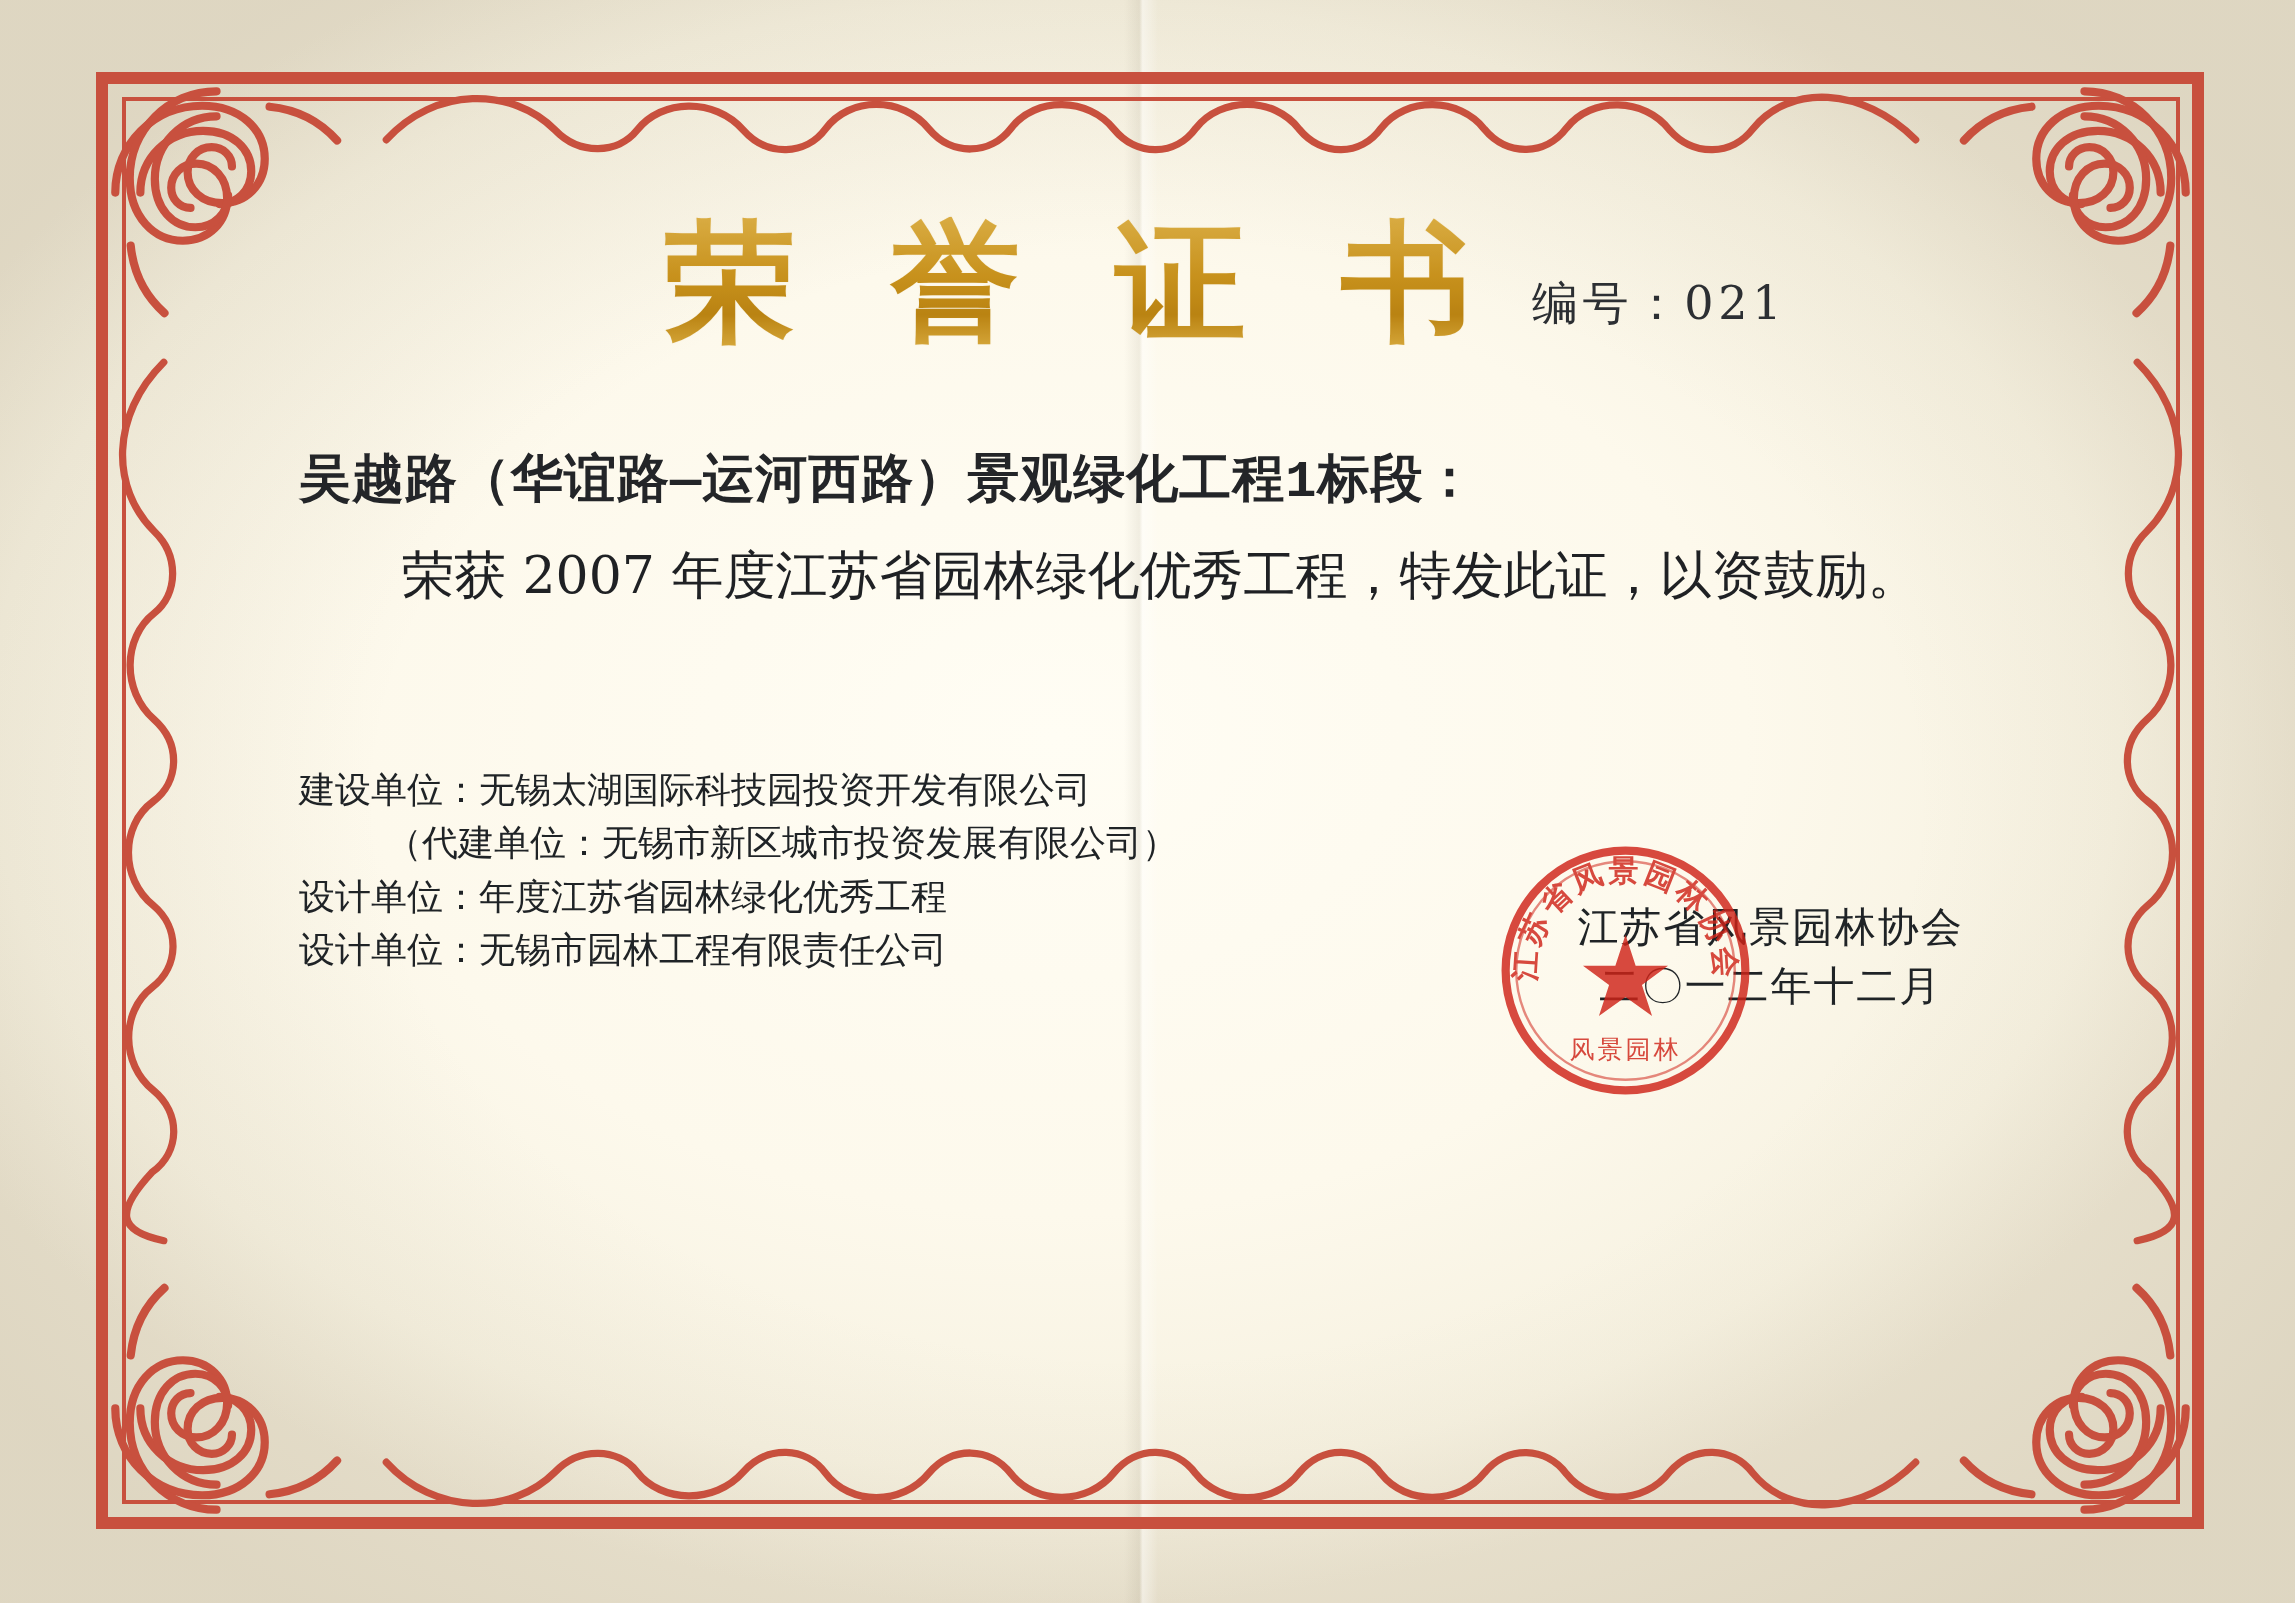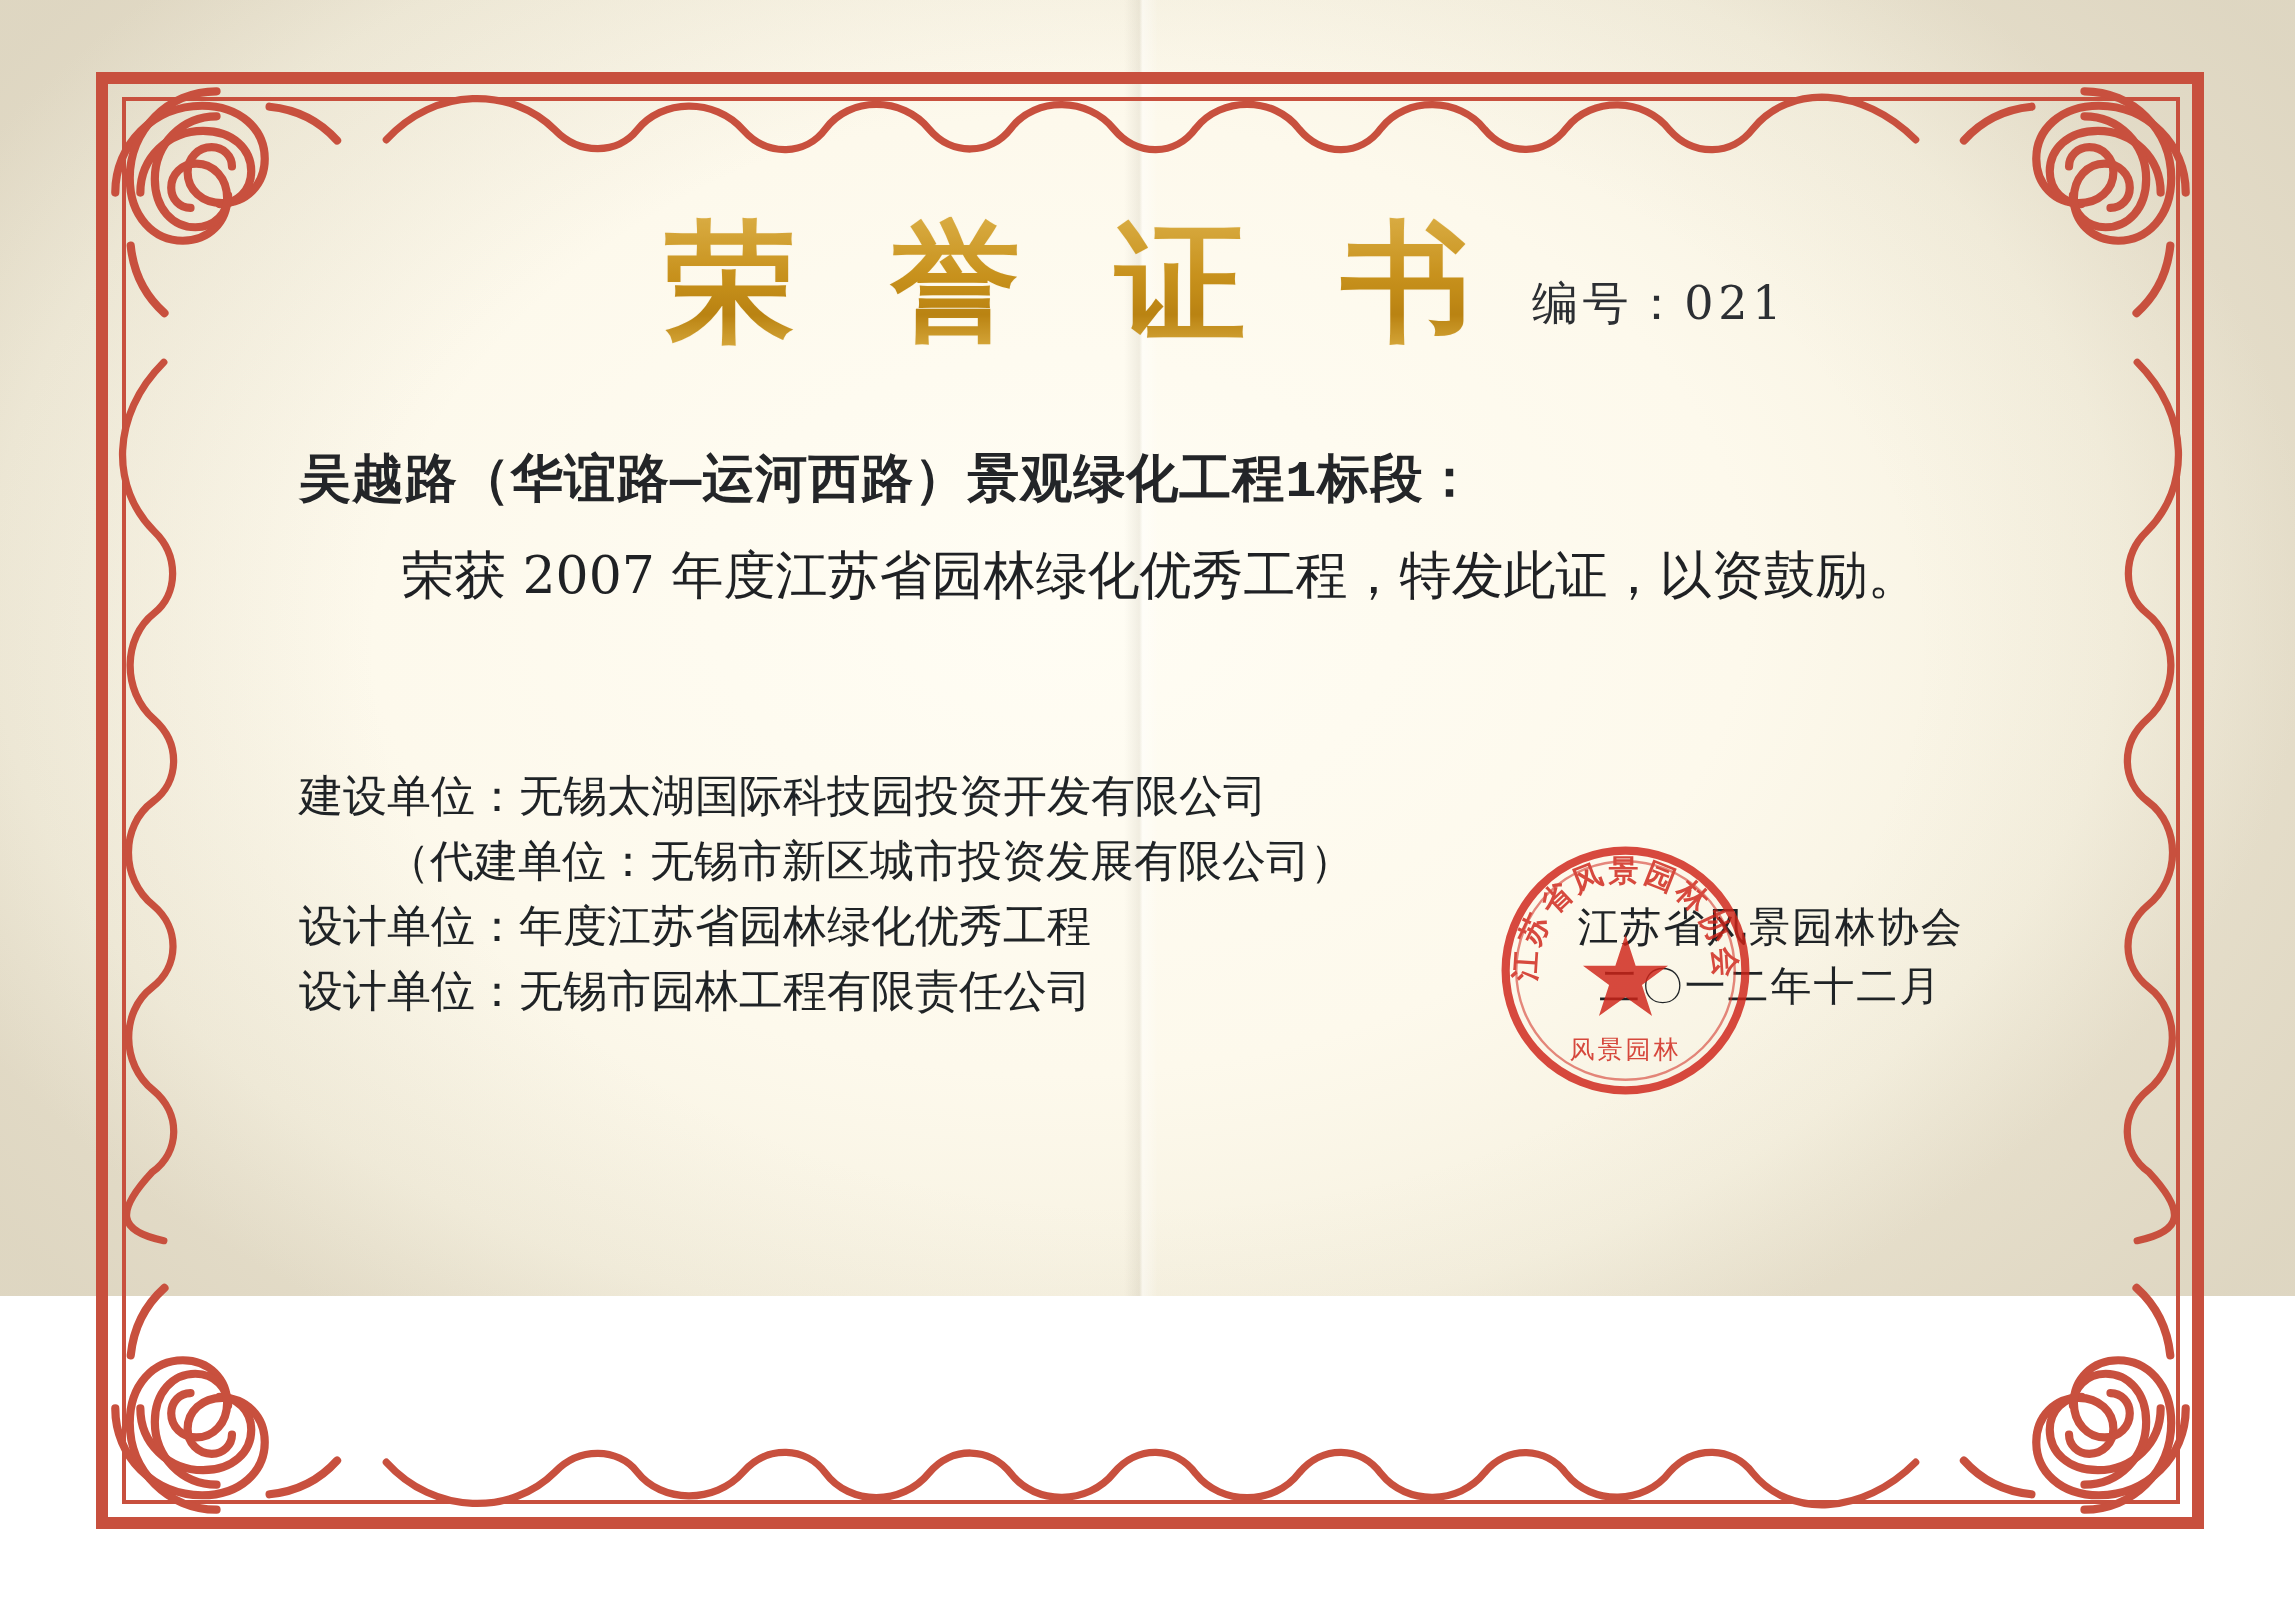--- a/index.html
+++ b/index.html
@@ -11,21 +11,21 @@
     width: 2295px;
     height: 1603px;
     overflow: hidden;
     font-family: "DejaVu Sans", "Liberation Sans", sans-serif;
   }
 
   
   .certificate {
     position: relative;
     width: 2295px;
-    height: 1296px;
+    height: 1603px;
     background:
       radial-gradient(ellipse 1254px 868px at 46% 46%, #fffdf4 0%, #fdf9ec 55%, #f6f1e0 85%, #ece5d2 100%);
     box-sizing: border-box;
   }
   
   .fold {
     position: absolute;
     top: 0;
     left: 1124px;
     width: 34px;
@@ -143,21 +143,21 @@
     color: #1f2124;
     text-indent: 103px;
   }
 
   .units {
     position: absolute;
     left: 145px;
     top: 618px;
     width: 1399px;
     font-family: "DejaVu Serif", "Liberation Serif", serif;
-    font-size: 44px;
+    font-size: 36px;
     line-height: 1.48;
     color: #1f2326;
     white-space: nowrap;
   }
   .units .line { display: block; }
   .units .indented { padding-left: 87px; }
 
   .signature {
     position: absolute;
     left: 1303px;

